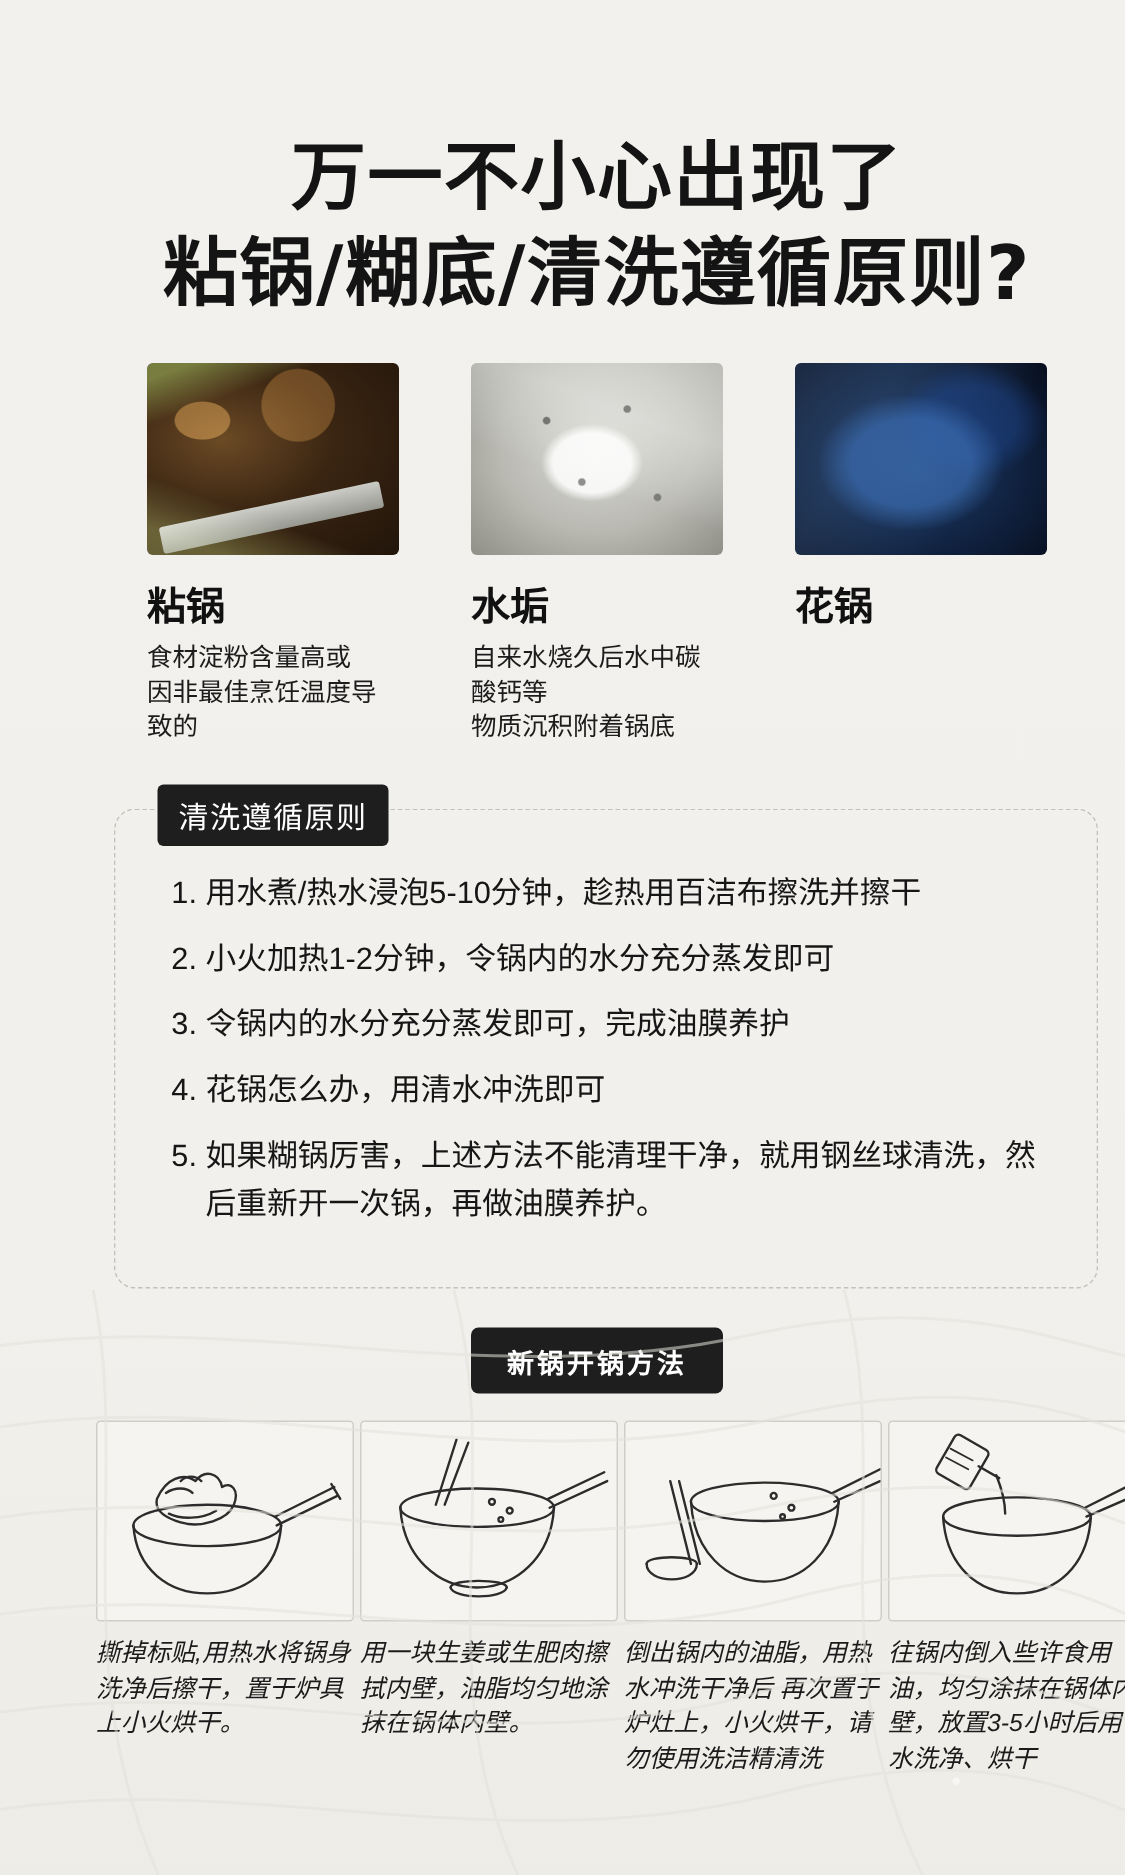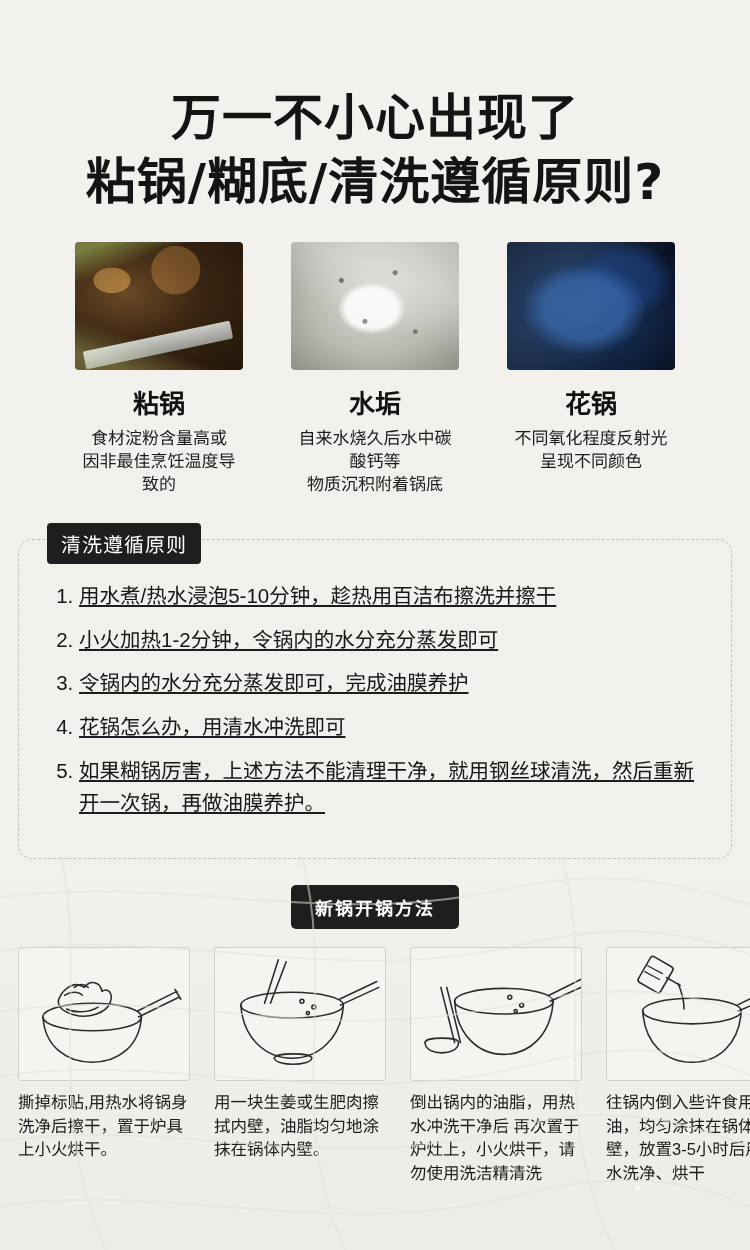--- a/index.html
+++ b/index.html
@@ -16,20 +16,21 @@
     position: relative;
   }
   .page {
     position: relative;
     width: 750px;
     height: 1250px;
     box-sizing: border-box;
     background:
       radial-gradient(circle at 85% 95%, rgba(255,255,255,0.55) 0 2px, transparent 3px),
       linear-gradient(180deg, #f2f1ed 0%, #f1f0ec 70%, #edece7 100%);
+    padding-left: 46px;
   }
   
   .texture {
     position: absolute;
     left: 0;
     bottom: 0;
     width: 750px;
     height: 390px;
     pointer-events: none;
     opacity: 0.55;
@@ -52,21 +53,21 @@
 
   
   .cards {
     margin-top: 28px;
     display: flex;
     justify-content: center;
     gap: 48px;
   }
   .card {
     width: 168px;
-    text-align: center;
+    text-align: left;
   }
   .thumb {
     width: 168px;
     height: 128px;
     border-radius: 4px;
     overflow: hidden;
     position: relative;
   }
   .thumb-1 {
     background:
@@ -130,27 +131,26 @@
     margin-top: 8px;
     font-size: 17px;
     line-height: 1.35;
     color: #1c1c1c;
     white-space: pre-line;
   }
 
   
   .panel {
     position: relative;
-    margin: 42px 18px 0 18px;
+    margin: 42px 18px 0 30px;
     border: 1px dashed #c2c1bb;
     border-radius: 14px;
     padding: 34px 26px 28px 26px;
     min-height: 262px;
     box-sizing: border-box;
-    text-decoration: underline;
   }
   .panel-tag {
     position: absolute;
     top: -17px;
     left: 28px;
     background: #1e1e1e;
     color: #fff;
     font-size: 20px;
     padding: 6px 14px;
     border-radius: 4px;
@@ -183,22 +183,23 @@
     border-radius: 5px;
     letter-spacing: 2px;
     font-family: "DejaVu Sans", sans-serif;
   }
 
   
   .steps {
     margin-top: 18px;
     padding: 0 18px;
     display: flex;
-    gap: 24px;
+    gap: 4px;
     box-sizing: border-box;
+    font-style: italic;
   }
   .step {
     width: 172px;
     display: flex;
     flex-direction: column;
   }
   .step-art {
     width: 172px;
     height: 134px;
     border: 1px solid #cfcec8;
@@ -251,22 +252,20 @@
     <div class="card">
       <div class="thumb thumb-2"></div>
       <div class="card-title">水垢</div>
       <div class="card-desc">自来水烧久后水中碳酸钙等
 物质沉积附着锅底</div>
     </div>
 
     <div class="card">
       <div class="thumb thumb-3"></div>
       <div class="card-title">花锅</div>
-      <div class="card-desc">不同氧化程度反射光
-呈现不同颜色</div>
     </div>
 
   </div>
 
   <div class="panel">
     <div class="panel-tag">清洗遵循原则</div>
     <ol>
       <li>用水煮/热水浸泡5-10分钟，趁热用百洁布擦洗并擦干</li>
       <li>小火加热1-2分钟，令锅内的水分充分蒸发即可</li>
       <li>令锅内的水分充分蒸发即可，完成油膜养护</li>

